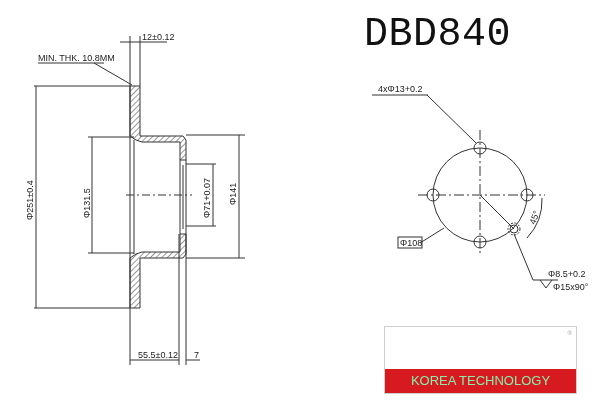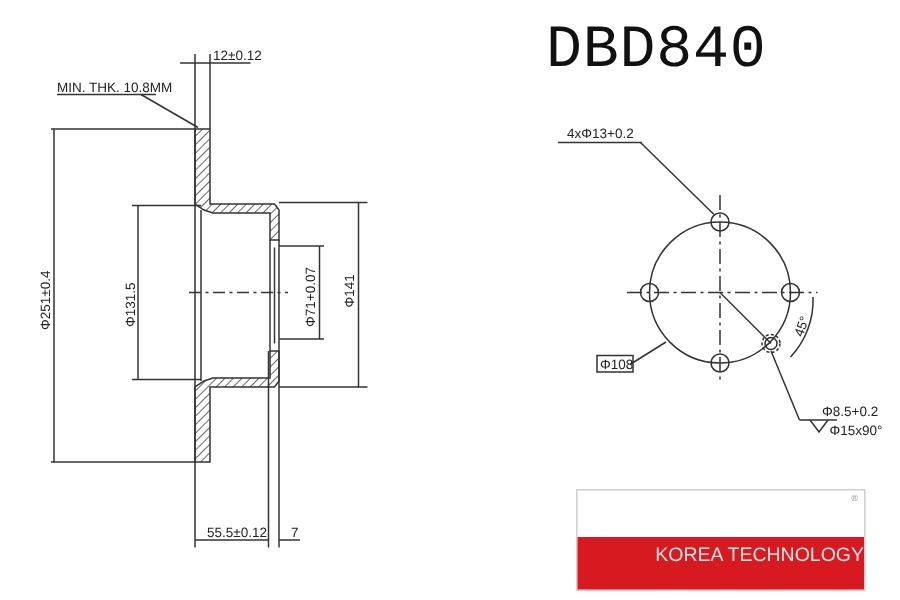--- a/index.html
+++ b/index.html
@@ -3,21 +3,21 @@
 <meta charset="utf-8">
 <style>
   html, body { margin:0; padding:0; background:#ffffff; }
   body { width:600px; height:400px; position:relative; overflow:hidden; font-family:"Liberation Sans", sans-serif; }
   .title { position:absolute; left:364px; top:12px; font-size:40px; color:#111; letter-spacing:0.5px; font-family:Liberation Mono, monospace; }
   svg.drawing { position:absolute; left:0; top:0; }
   .dimtxt { font-family:"Liberation Sans Narrow","Liberation Sans", sans-serif; font-size:9px; fill:#222; }
   .logo { position:absolute; left:384px; top:326px; width:193px; height:68px; border:1px solid #cfcfcf; background:#fff; box-sizing:border-box; }
   .logo-brand { position:absolute; left:8px; top:4px; font-size:26px; font-weight:bold; color:#d71920; letter-spacing:0.3px; font-family:"Liberation Sans", sans-serif; }
   .logo-reg { position:absolute; right:4px; top:3px; font-size:6px; color:#999; }
-  .logo-band { position:absolute; left:0; right:0; bottom:0; height:35px; background:#d71920; color:#e5e5e5; font-size:13px; text-align:right; line-height:24px; font-family:"Liberation Sans", sans-serif; }
+  .logo-band { position:absolute; left:0; right:0; bottom:0; height:24px; background:#d71920; color:#86efac; font-size:13px; text-align:center; line-height:24px; font-family:"Liberation Sans", sans-serif; }
 </style>
 </head>
 <body>
 
 <div class="title">DBD840</div>
 
 <svg class="drawing" width="600" height="400" viewBox="0 0 600 400">
   <defs>
     <pattern id="hatch" patternUnits="userSpaceOnUse" width="4" height="4" patternTransform="rotate(45)">
       <line x1="0" y1="0" x2="0" y2="4" stroke="#333" stroke-width="1"></line>

